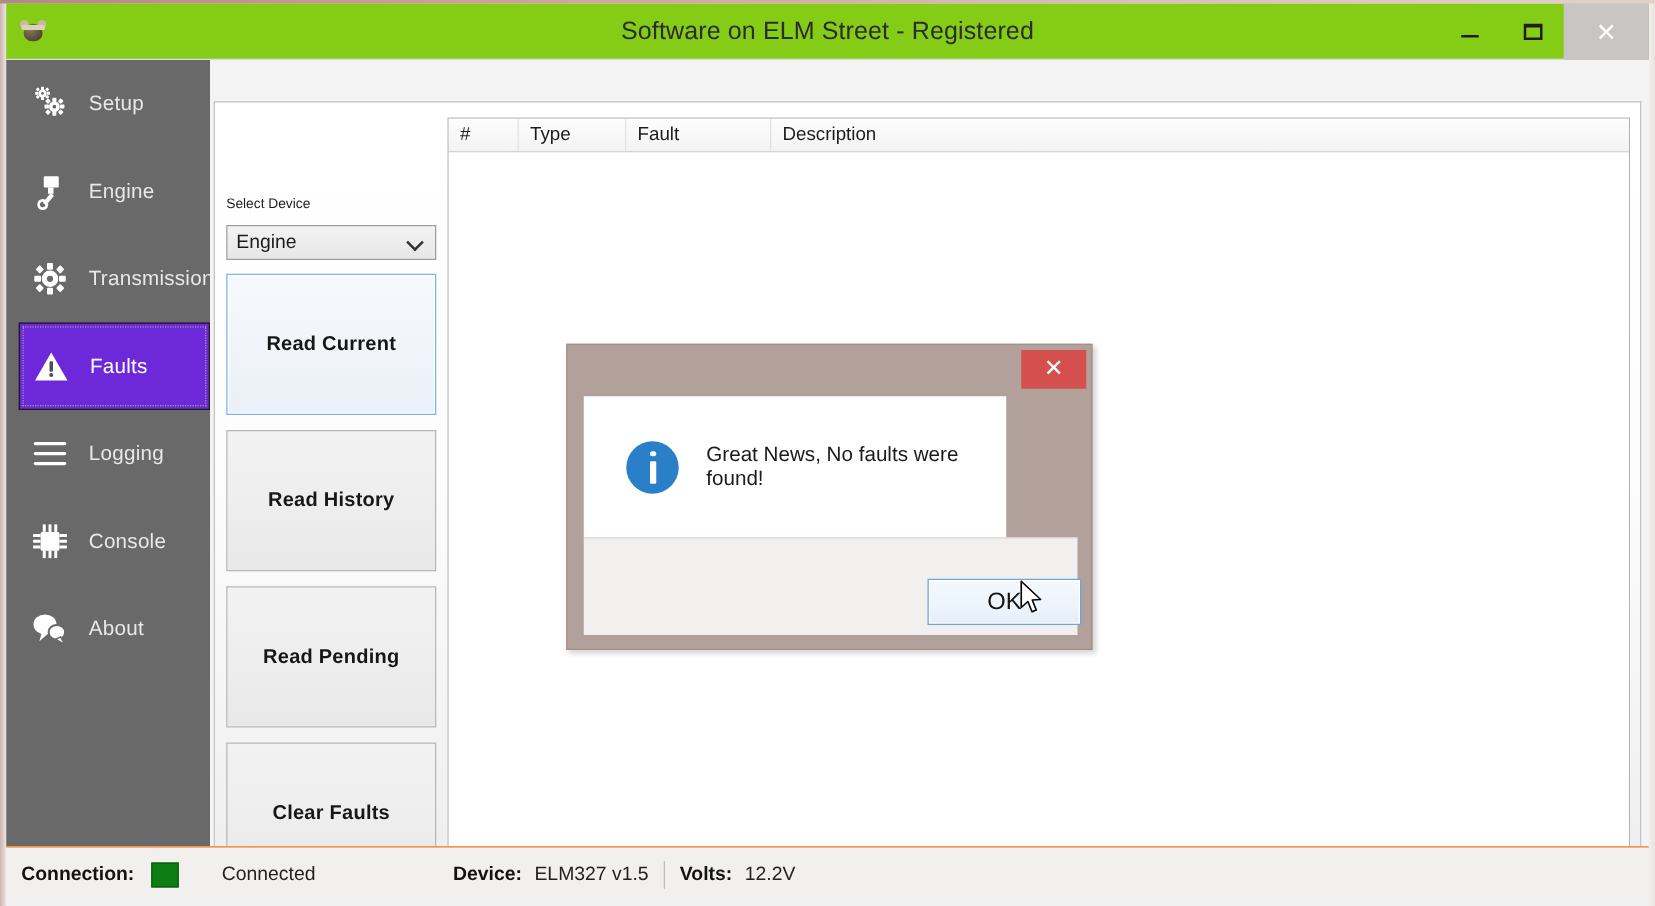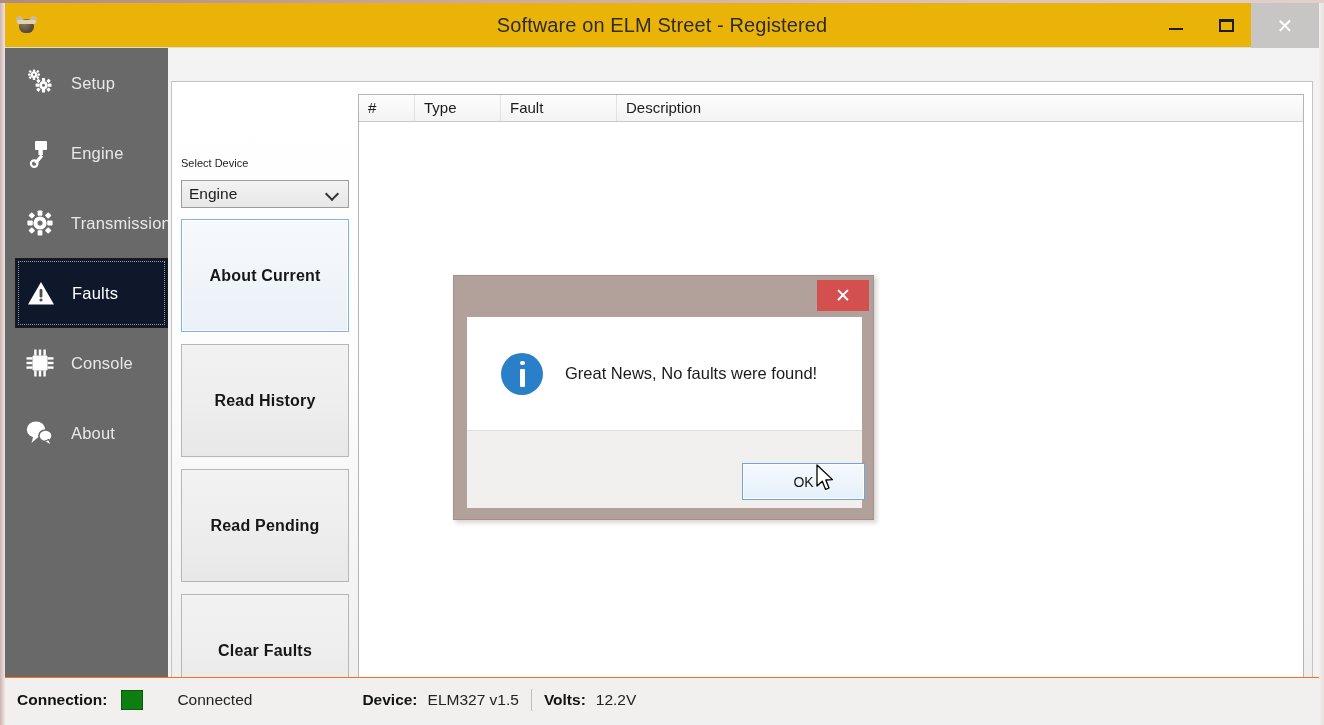--- a/index.html
+++ b/index.html
@@ -41,21 +41,21 @@
     right: 0; top: 3px;
     width: 5px; height: 722px;
     background: linear-gradient(to left, #e9e2e0, #f3efee);
   }
 
   
   .titlebar {
     position: absolute;
     left: 5px; top: 3px;
     width: 1314px; height: 45px;
-    background: #eab308;
+    background: #84cc16;
     border-bottom: 1px solid #dedcdb;
     box-sizing: border-box;
   }
   .app-icon {
     position: absolute;
     left: 10px; top: 11px;
     width: 24px; height: 24px;
   }
   .app-icon .bear-head {
     position: absolute;
@@ -140,21 +140,21 @@
   .nav-item {
     position: relative;
     height: 70px;
     display: flex;
     align-items: center;
     padding-left: 18px;
     box-sizing: border-box;
     cursor: default;
   }
   .nav-item.selected {
-    background: #0f172a;
+    background: #6d28d9;
     border: 1px solid #1b1b1b;
     outline: 1px dotted #9a9a9a;
     outline-offset: -4px;
     margin-left: 10px;
     width: 153px;
     padding-left: 8px;
   }
   .nav-icon {
     width: 34px;
     min-width: 34px;
@@ -383,21 +383,21 @@
   .dlg-close .x {
     font-size: 19px;
     color: #ffffff;
     line-height: 1;
     font-family: "DejaVu Sans", sans-serif;
     font-weight: 300;
   }
   .dlg-body {
     position: absolute;
     left: 13px; top: 41px;
-    width: 395px; height: 113px;
+    width: 338px; height: 113px;
     background: #ffffff;
     display: flex;
     align-items: center;
     padding-left: 34px;
     box-sizing: border-box;
   }
   .info-icon {
     width: 42px; min-width: 42px; height: 42px;
     border-radius: 50%;
     background: #2a80c8;
@@ -435,21 +435,21 @@
   .ok-btn {
     position: absolute;
     left: 275px; top: 32px;
     width: 123px; height: 37px;
     background: linear-gradient(to bottom, #f4f9fe, #e6f0fa);
     border: 1px solid #6ba7dd;
     box-sizing: border-box;
     display: flex;
     align-items: center;
     justify-content: center;
-    font-size: 14px;
+    font-size: 19px;
     color: #141414;
     cursor: default;
     box-shadow: inset 0 0 0 1px #ffffff;
   }
 
   
   .cursor {
     position: absolute;
     left: 816px; top: 464px;
     width: 20px; height: 30px;
@@ -553,20 +553,32 @@
       <span class="nav-icon">
         <svg width="28" height="28" viewBox="0 0 28 28">
           <path d="M14 3 L27 25.4 H1 Z" fill="#ffffff"></path>
           <rect x="12.6" y="10" width="2.8" height="8.4" rx="1" fill="#4f4f4f"></rect>
           <circle cx="14" cy="21" r="1.6" fill="#4f4f4f"></circle>
         </svg>
       </span>
       <span class="nav-label">Faults</span>
     </div>
 
+    <div class="nav-item">
+      <span class="nav-icon">
+        <svg width="30" height="22" viewBox="0 0 30 22">
+          <g fill="#ffffff">
+            <rect x="2" y="1.5" width="26" height="2.6" rx="1.3"></rect>
+            <rect x="2" y="9.5" width="26" height="2.6" rx="1.3"></rect>
+            <rect x="2" y="17.5" width="26" height="2.6" rx="1.3"></rect>
+          </g>
+        </svg>
+      </span>
+      <span class="nav-label">Logging</span>
+    </div>
 
     <div class="nav-item">
       <span class="nav-icon">
         <svg width="30" height="30" viewBox="0 0 30 30">
           <g fill="#ffffff">
             <rect x="7.5" y="7.5" width="15" height="15" rx="1.2"></rect>
             <rect x="9.2" y="1.5" width="2.4" height="6"></rect>
             <rect x="13.8" y="1.5" width="2.4" height="6"></rect>
             <rect x="18.4" y="1.5" width="2.4" height="6"></rect>
             <rect x="9.2" y="22.5" width="2.4" height="6"></rect>
@@ -605,21 +617,21 @@
 
     <div class="tabpanel">
 
       <div class="select-label">Select Device</div>
 
       <div class="device-select">
         <span class="value">Engine</span>
         <span class="chev"></span>
       </div>
 
-      <div class="bigbtn focused" style="top:137px">About Current</div>
+      <div class="bigbtn focused" style="top:137px">Read Current</div>
       <div class="bigbtn" style="top:262px">Read History</div>
       <div class="bigbtn" style="top:387px">Read Pending</div>
       <div class="bigbtn" style="top:512px">Clear Faults</div>
 
       <div class="table-wrap">
         <div class="table-head">
           <div class="th c0">#</div>
           <div class="th c1">Type</div>
           <div class="th c2">Fault</div>
           <div class="th c3">Description</div>

